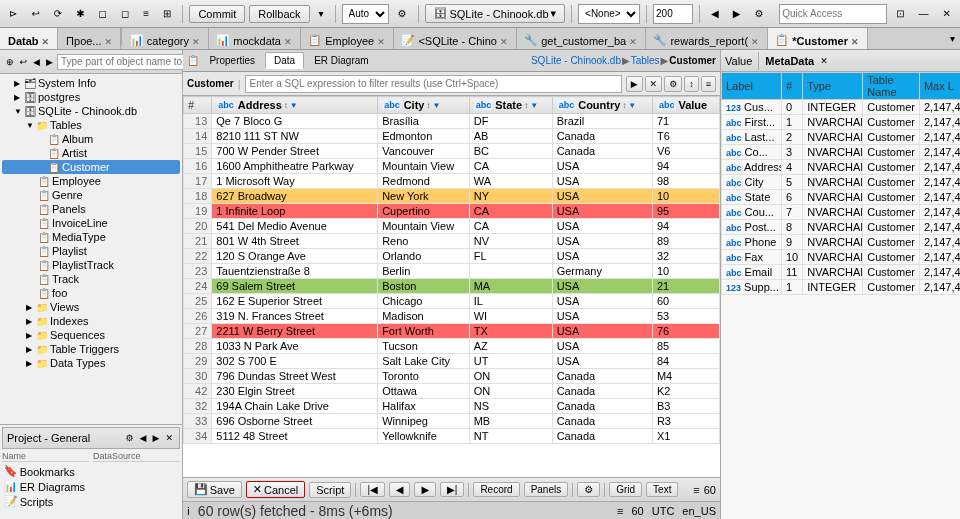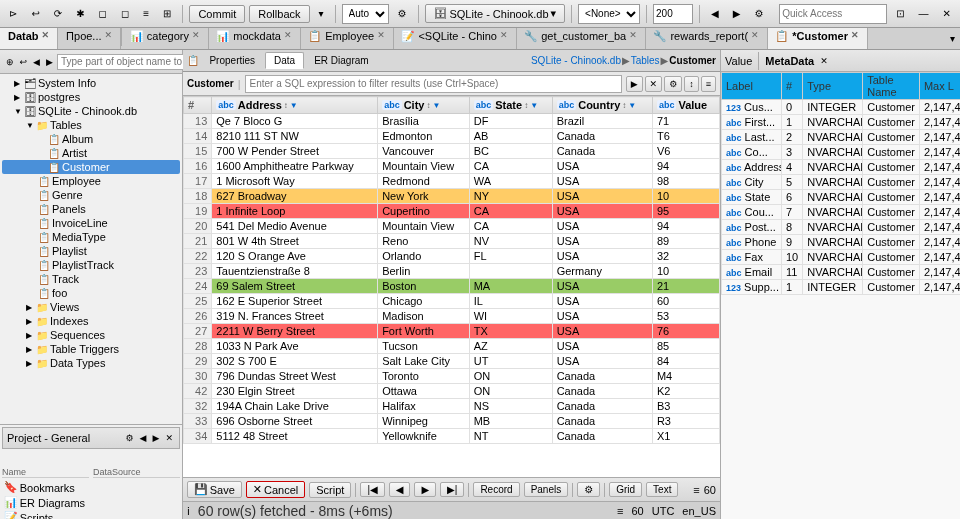--- a/index.html
+++ b/index.html
@@ -13,21 +13,21 @@
     .toolbar-btn { background: none; border: 1px solid transparent; padding: 2px 4px; cursor: pointer; border-radius: 2px; font-size: 10px; }
     .toolbar-sep { width: 1px; height: 18px; background: #aaa; margin: 0 2px; }
     .toolbar-commit { background: linear-gradient(to bottom, #f8f8f8, #e0e0e0); border: 1px solid #999; padding: 2px 8px; border-radius: 2px; cursor: pointer; }
     .toolbar-select { height: 20px; border: 1px solid #999; background: white; font-size: 10px; padding: 0 2px; }
     .db-badge { background: linear-gradient(to bottom, #f8f8f8, #e0e0e0); border: 1px solid #999; padding: 2px 8px; border-radius: 2px; font-size: 10px; display: flex; align-items: center; gap: 2px; }
 
     
     #tab-bar1 {
       display: flex; align-items: stretch; background: #d0d0d0; border-bottom: 1px solid #999; height: 22px;
     }
-    .tab1 { padding: 2px 8px; cursor: pointer; border-right: 1px solid #aaa; display: flex; align-items: flex-start; gap: 3px; font-size: 10px; white-space: nowrap; }
+    .tab1 { padding: 2px 8px; cursor: pointer; border-right: 1px solid #aaa; display: flex; align-items: flex-end; gap: 3px; font-size: 10px; white-space: nowrap; }
     .tab1.active { background: #f0f0f0; font-weight: bold; }
     .tab1-close { color: #666; font-size: 9px; cursor: pointer; }
 
     
     #main { display: flex; height: calc(519px - 28px - 22px); }
 
     
     #left-panel { width: 183px; background: #f0f0f0; border-right: 1px solid #aaa; display: flex; flex-direction: column; flex-shrink: 0; }
     #left-top { background: linear-gradient(to bottom, #e8e8e8, #d8d8d8); border-bottom: 1px solid #aaa; padding: 2px 4px; display: flex; align-items: center; gap: 2px; height: 24px; }
     .left-toolbar-btn { background: none; border: none; cursor: pointer; font-size: 9px; padding: 1px 2px; }
@@ -36,21 +36,21 @@
     .tree-item { display: flex; align-items: center; gap: 2px; padding: 1px 2px; cursor: pointer; border-radius: 2px; white-space: nowrap; }
     .tree-item.selected { background: #4a90d9; color: white; }
     .tree-indent1 { padding-left: 12px; }
     .tree-indent2 { padding-left: 24px; }
     .tree-indent3 { padding-left: 36px; }
     .tree-icon { font-size: 10px; width: 12px; }
     .expand-arrow { font-size: 8px; width: 8px; }
 
     
     #project-panel { background: #f0f0f0; border-top: 1px solid #aaa; padding: 2px; }
-    #project-header { display: flex; align-items: center; justify-content: space-between; background: linear-gradient(to bottom, #e8e8e8, #d8d8d8); border: 1px solid #aaa; padding: 8px 4px; height: 22px; margin-bottom: 18px; }
+    #project-header { display: flex; align-items: center; justify-content: space-between; background: linear-gradient(to bottom, #e8e8e8, #d8d8d8); border: 1px solid #aaa; padding: 8px 4px; height: 22px; margin-bottom: 2px; }
     #project-content { display: flex; gap: 4px; }
     #project-col1 { flex: 1; }
     #project-col2 { flex: 1; }
     .project-item { display: flex; align-items: center; gap: 2px; padding: 1px 2px; cursor: pointer; }
     .project-col-header { font-size: 9px; color: #666; border-bottom: 1px solid #ccc; margin-bottom: 2px; }
 
     
     #center-area { flex: 1; display: flex; flex-direction: column; overflow: hidden; }
 
     

